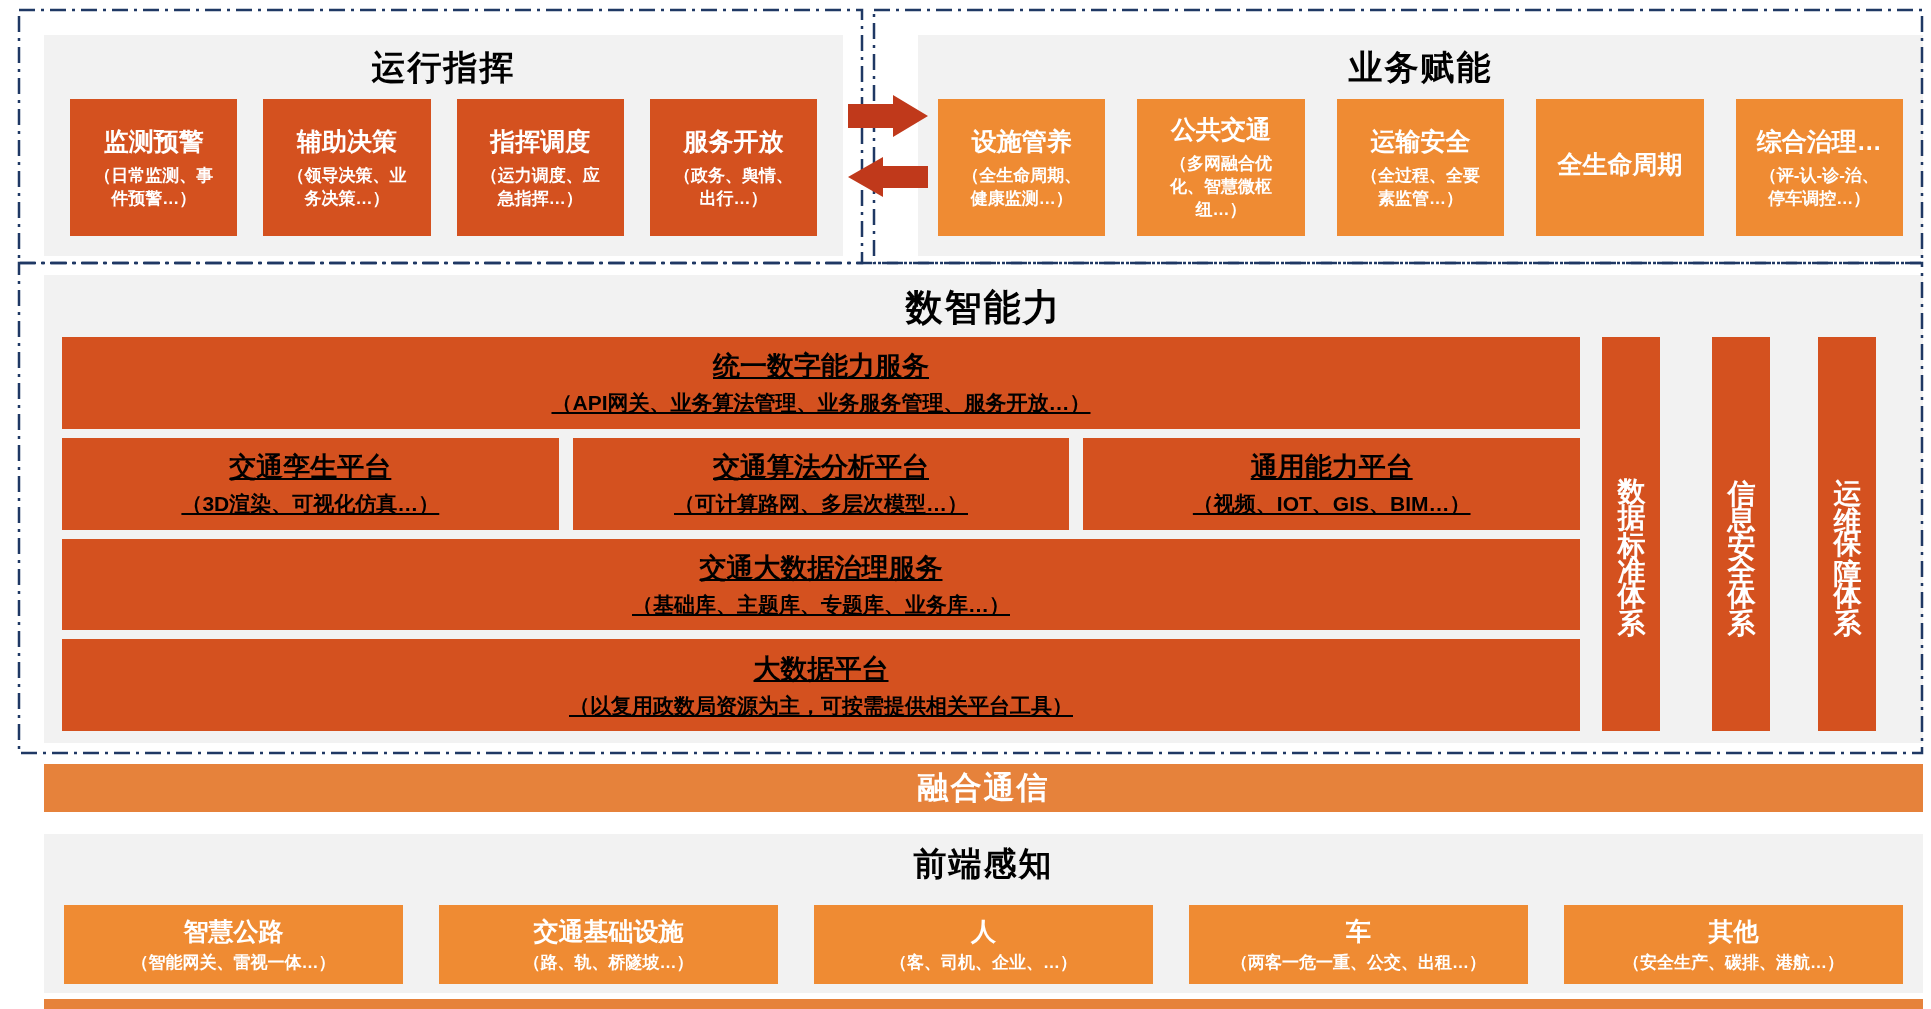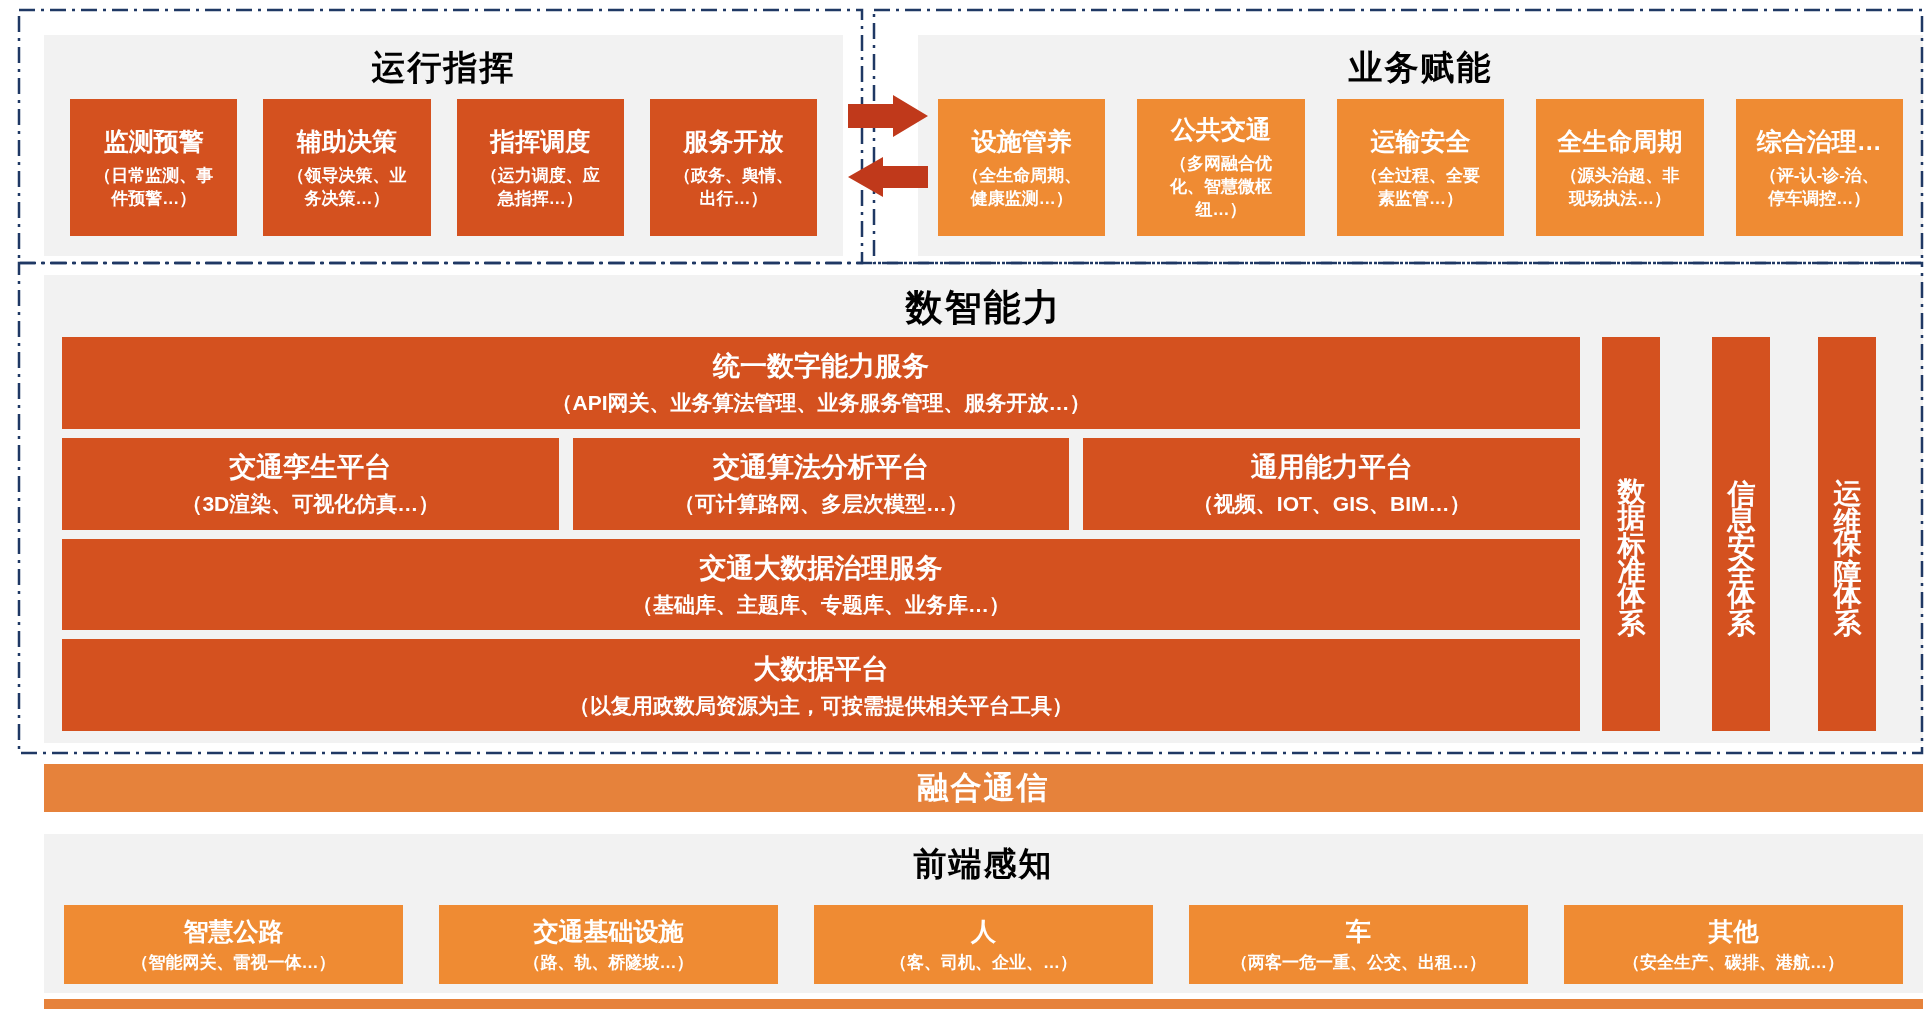--- a/index.html
+++ b/index.html
@@ -23,22 +23,22 @@
 
   #op-command  { left:44px;  top:35px; width:799px;  height:221px; }
   #op-command .cards  { left:26px; right:26px; top:64px; bottom:20px; gap:26px; }
 
   #biz-empower { left:918px; top:35px; width:1005px; height:221px; }
   #biz-empower .cards { left:20px; right:20px; top:64px; bottom:20px; gap:32px; }
 
   #digital { left:44px; top:275px; width:1879px; height:468px; }
   .dc-left { position:absolute; left:18px; top:62px; width:1518px; height:394px;
              display:flex; flex-direction:column; gap:9px; }
-  .dc-row  { flex:1; background:var(--dark-orange,#D4511F); color:#ffffff;
-             display:flex; flex-direction:column; align-items:center; justify-content:center; text-align:center; }
+  .dc-row  { flex:1; background:var(--dark-orange,#D4511F); color:#000000;
+             display:flex; flex-direction:column; align-items:center; justify-content:center; text-align:center;text-decoration:underline; }
   .dc-mid  { flex:1; display:flex; gap:14px; }
   .dc-mid .dc-row { flex:1; }
   .dc-title { font-size:27px; font-weight:bold; }
   .dc-desc  { font-size:21px; font-weight:bold; margin-top:5px; }
 
   .pillar { position:absolute; top:62px; height:394px; width:58px;
             background:var(--dark-orange,#D4511F); color:#fff;
             display:flex; align-items:center; justify-content:center; }
   .pillar span { writing-mode:vertical-rl; text-orientation:upright;
                  font-size:28px; font-weight:bold; letter-spacing:26px; }
@@ -100,21 +100,20 @@
       <div class="card light">
         <div class="card-title">公共交通</div>
         <div class="card-desc">（多网融合优化、智慧微枢纽…）</div>
       </div>
       <div class="card light">
         <div class="card-title">运输安全</div>
         <div class="card-desc">（全过程、全要素监管…）</div>
       </div>
       <div class="card light">
         <div class="card-title">全生命周期</div>
-        <div class="card-desc">（源头治超、非现场执法…）</div>
       </div>
       <div class="card light">
         <div class="card-title">综合治理…</div>
         <div class="card-desc">（评-认-诊-治、停车调控…）</div>
       </div>
     </div>
   </section>
 
   <section class="panel" id="digital">
     <div class="panel-title t37">数智能力</div>

